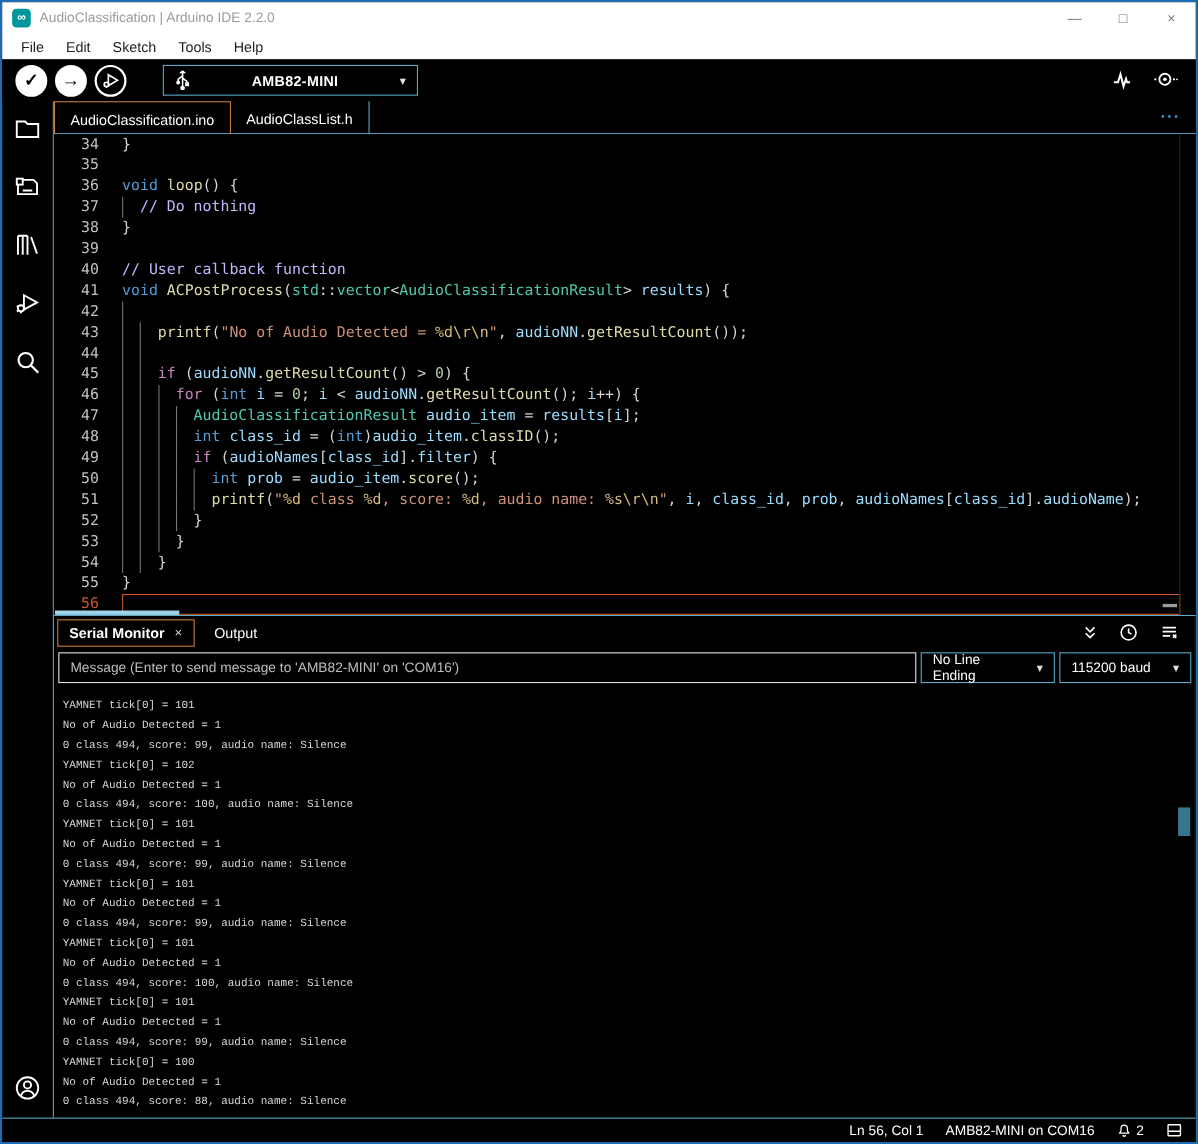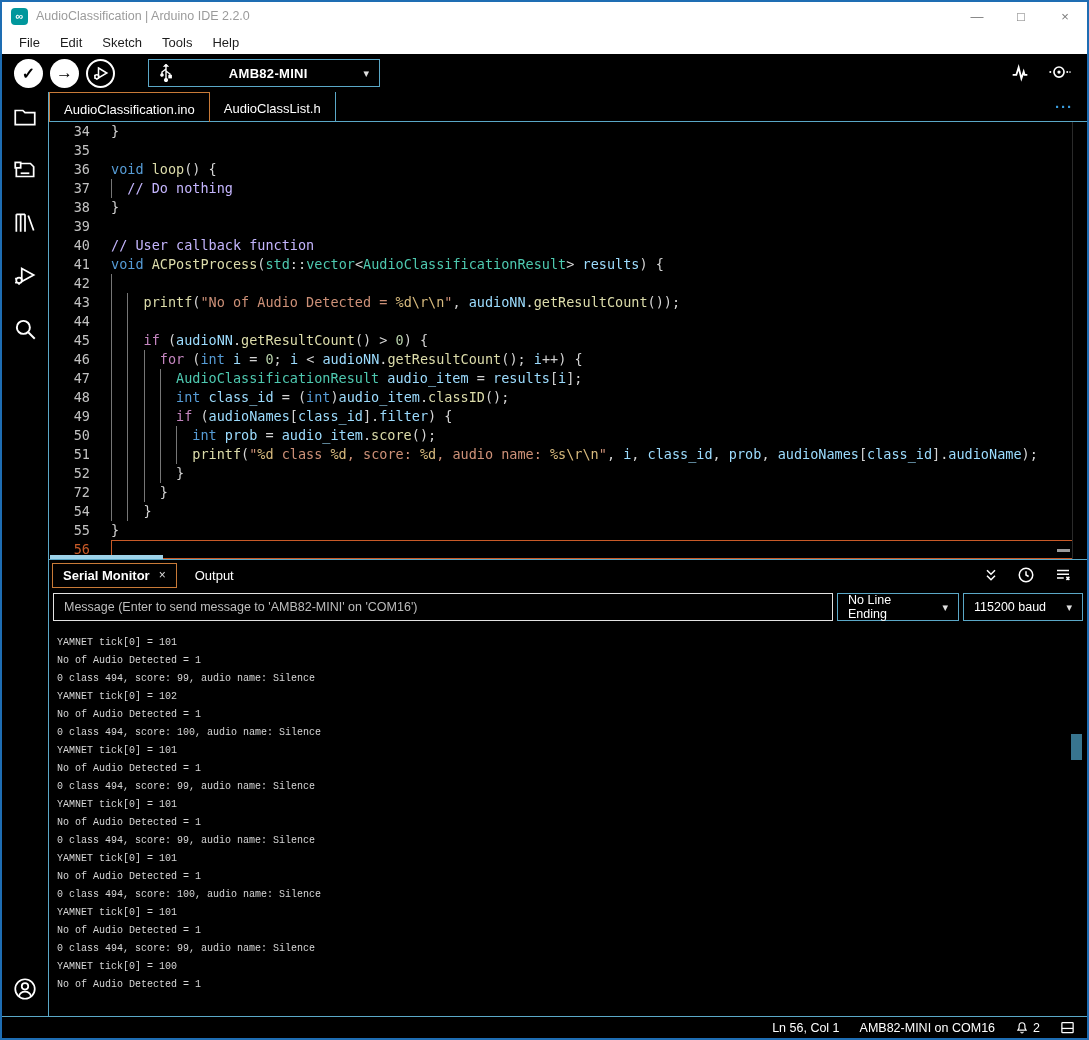--- a/index.html
+++ b/index.html
@@ -271,21 +271,21 @@
             </div>
             <div class="code-line">
               <span class="line-num">51</span>
               <span class="line-body"><span class="indent-guide"></span><span class="indent-guide"></span><span class="indent-guide"></span><span class="indent-guide"></span><span class="indent-guide"></span><span class="tok-f">printf</span><span class="tok-p">(</span><span class="tok-s">"</span><span class="tok-e">%d</span><span class="tok-s"> class </span><span class="tok-e">%d</span><span class="tok-s">, score: </span><span class="tok-e">%d</span><span class="tok-s">, audio name: </span><span class="tok-e">%s</span><span class="tok-e">\r\n</span><span class="tok-s">"</span><span class="tok-p">, </span><span class="tok-v">i</span><span class="tok-p">, </span><span class="tok-v">class_id</span><span class="tok-p">, </span><span class="tok-v">prob</span><span class="tok-p">, </span><span class="tok-v">audioNames</span><span class="tok-p">[</span><span class="tok-v">class_id</span><span class="tok-p">].</span><span class="tok-v">audioName</span><span class="tok-p">);</span></span>
             </div>
             <div class="code-line">
               <span class="line-num">52</span>
               <span class="line-body"><span class="indent-guide"></span><span class="indent-guide"></span><span class="indent-guide"></span><span class="indent-guide"></span><span class="tok-p">}</span></span>
             </div>
             <div class="code-line">
-              <span class="line-num">72</span>
+              <span class="line-num">53</span>
               <span class="line-body"><span class="indent-guide"></span><span class="indent-guide"></span><span class="indent-guide"></span><span class="tok-p">}</span></span>
             </div>
             <div class="code-line">
               <span class="line-num">54</span>
               <span class="line-body"><span class="indent-guide"></span><span class="indent-guide"></span><span class="tok-p">}</span></span>
             </div>
             <div class="code-line">
               <span class="line-num">55</span>
               <span class="line-body"><span class="tok-p">}</span></span>
             </div>
@@ -351,20 +351,21 @@
               <div class="serial-line">No of Audio Detected = 1</div>
               <div class="serial-line">0 class 494, score: 99, audio name: Silence</div>
               <div class="serial-line">YAMNET tick[0] = 101</div>
               <div class="serial-line">No of Audio Detected = 1</div>
               <div class="serial-line">0 class 494, score: 100, audio name: Silence</div>
               <div class="serial-line">YAMNET tick[0] = 101</div>
               <div class="serial-line">No of Audio Detected = 1</div>
               <div class="serial-line">0 class 494, score: 99, audio name: Silence</div>
               <div class="serial-line">YAMNET tick[0] = 100</div>
               <div class="serial-line">No of Audio Detected = 1</div>
+              <div class="serial-line">0 class 494, score: 88, audio name: Silence</div>
             </div>
           <div class="v-thumb"></div>
         </div>
       </div>
     </div>
   </div>
 
   <div class="statusbar">
     <div class="status-item">Ln 56, Col 1</div>
     <div class="status-item">AMB82-MINI on COM16</div>

